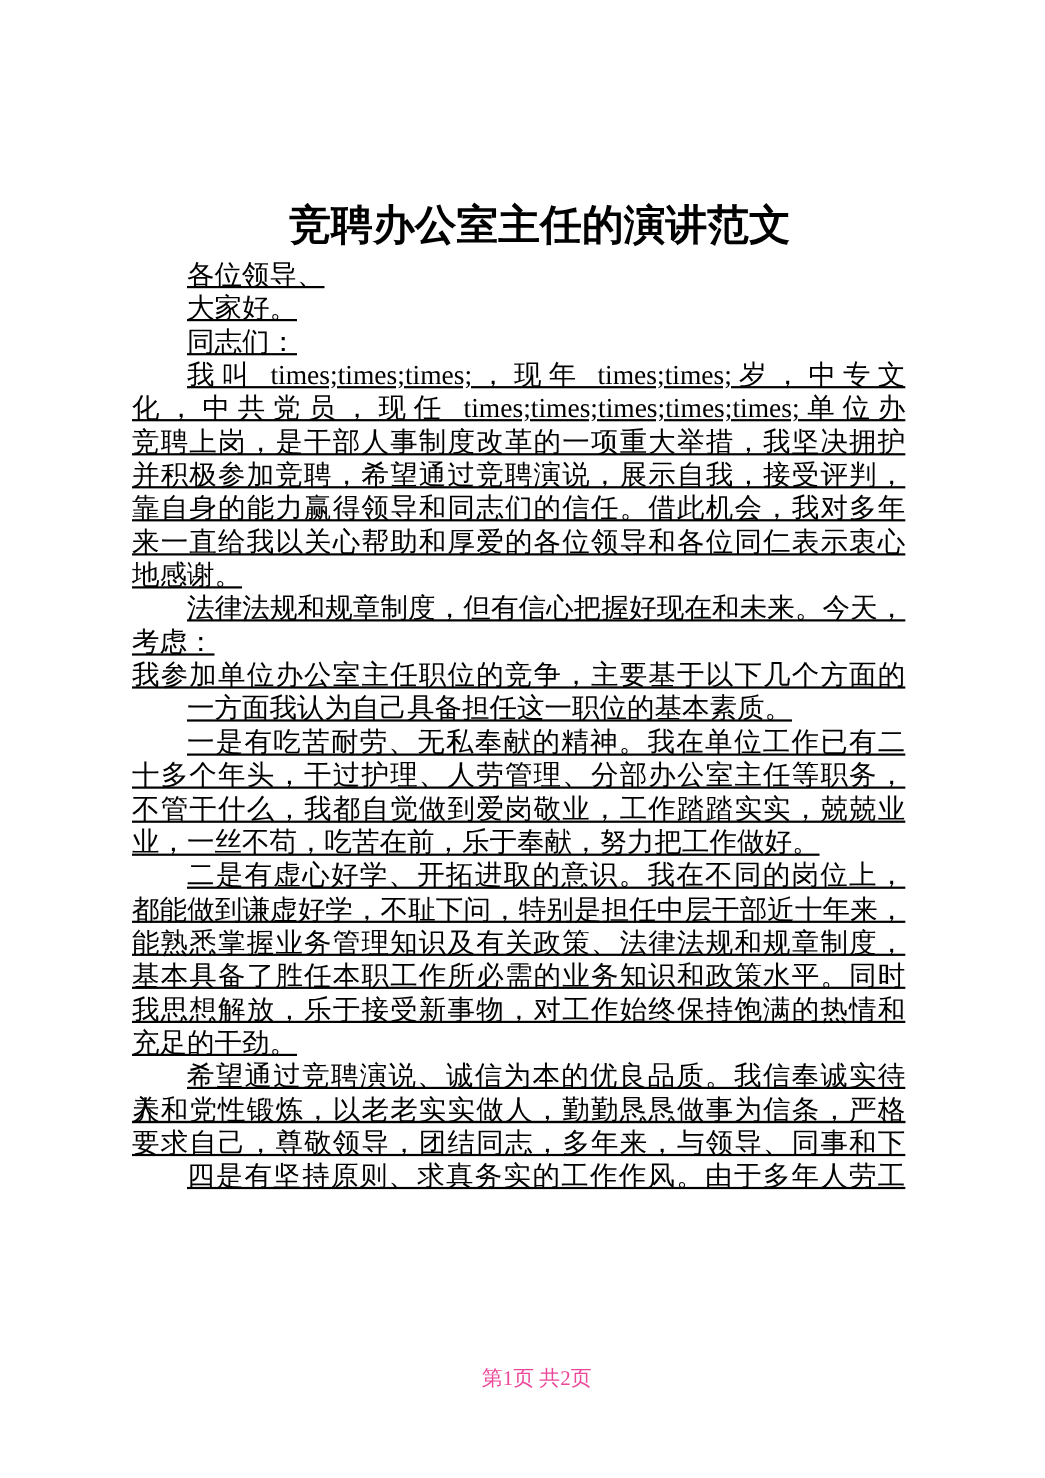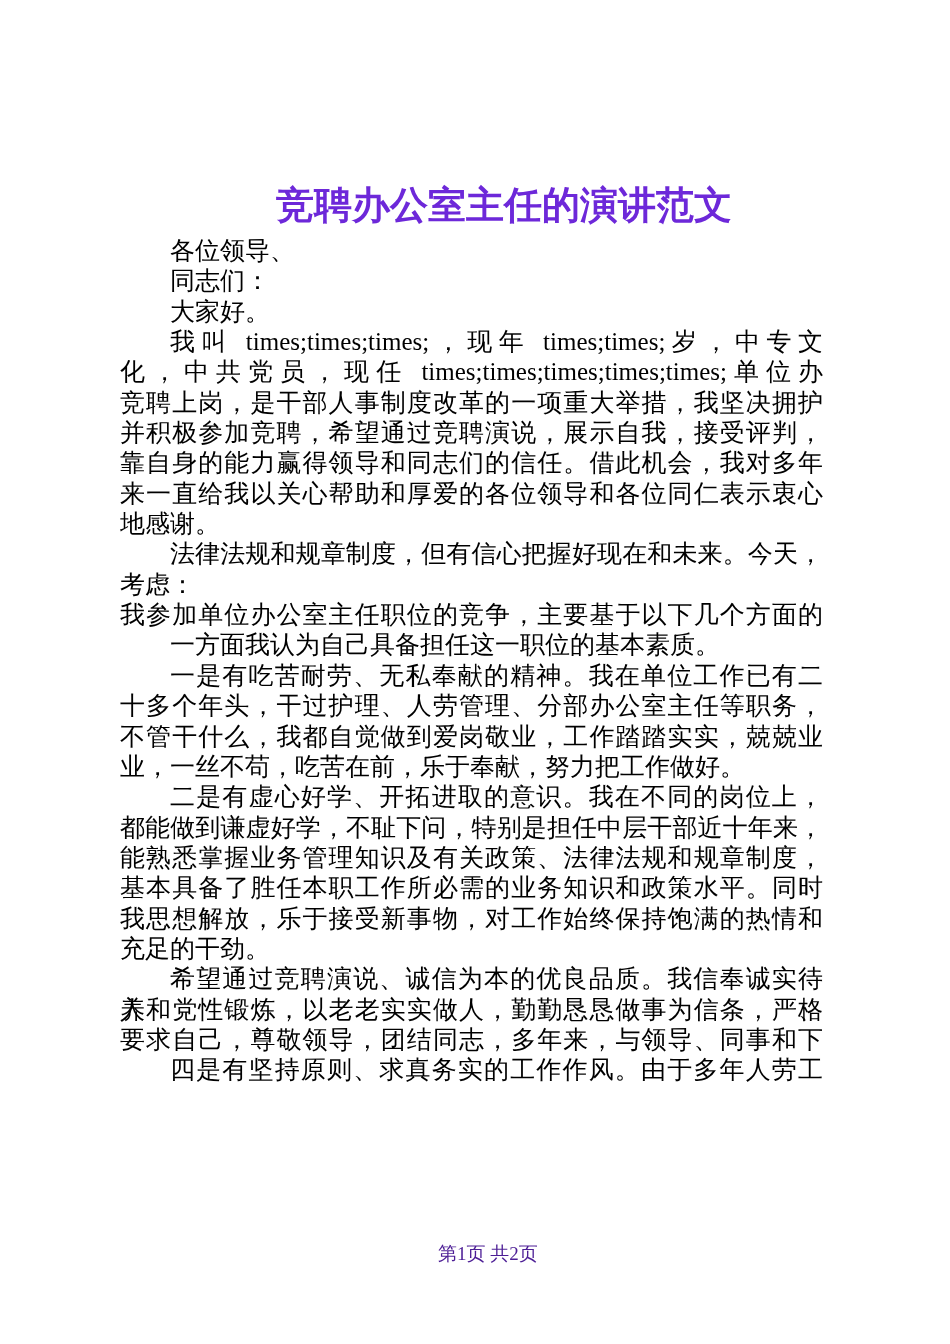--- a/index.html
+++ b/index.html
@@ -11,73 +11,74 @@
     position: relative;
     width: 950px;
     height: 1344px;
     background: #ffffff;
     overflow: hidden;
     font-family: "Liberation Serif", "DejaVu Serif", serif;
     color: #000000;
   }
   .title {
     position: absolute;
-    left: 121px;
+    left: 108px;
     top: 182px;
     width: 766px;
     margin: 0;
     text-align: center;
     font-size: 38px;
     line-height: 46px;
     font-weight: bold;
     font-family: "Liberation Serif", "DejaVu Serif", serif;
-    color: #6d28d9;
+    color: #000000;
     white-space: nowrap;
   }
   .body-text {
     position: absolute;
     left: 120px;
     top: 236px;
     width: 703px;
     font-size: 25px;
     line-height: 30.35px;
     color: #000000;
   }
   .line {
     text-align: justify;
     text-align-last: justify;
     height: 30.35px;
     overflow: visible;
+    text-decoration: underline;
   }
   .line.end {
     text-align-last: left;
   }
   .line.indent {
     text-indent: 2em;
   }
   .footer {
     position: absolute;
     left: 438px;
     top: 1243px;
     font-size: 19px;
     line-height: 22px;
-    color: #4c1d95;
+    color: #ec4899;
     white-space: nowrap;
   }
 </style>
 </head>
 <body>
 
 <div class="page">
   <h1 class="title">竞聘办公室主任的演讲范文</h1>
 
   <div class="body-text" id="body-text">
       <div class="line indent end">各位领导、</div>
+      <div class="line indent end">大家好。</div>
       <div class="line indent end">同志们：</div>
-      <div class="line indent end">大家好。</div>
       <div class="line indent">我叫 times;times;times;，现年 times;times;岁，中专文</div>
       <div class="line">化，中共党员，现任 times;times;times;times;times;单位办</div>
       <div class="line">竞聘上岗，是干部人事制度改革的一项重大举措，我坚决拥护</div>
       <div class="line">并积极参加竞聘，希望通过竞聘演说，展示自我，接受评判，</div>
       <div class="line">靠自身的能力赢得领导和同志们的信任。借此机会，我对多年</div>
       <div class="line">来一直给我以关心帮助和厚爱的各位领导和各位同仁表示衷心</div>
       <div class="line end">地感谢。</div>
       <div class="line indent">法律法规和规章制度，但有信心把握好现在和未来。今天，</div>
       <div class="line end">考虑：</div>
       <div class="line">我参加单位办公室主任职位的竞争，主要基于以下几个方面的</div>

